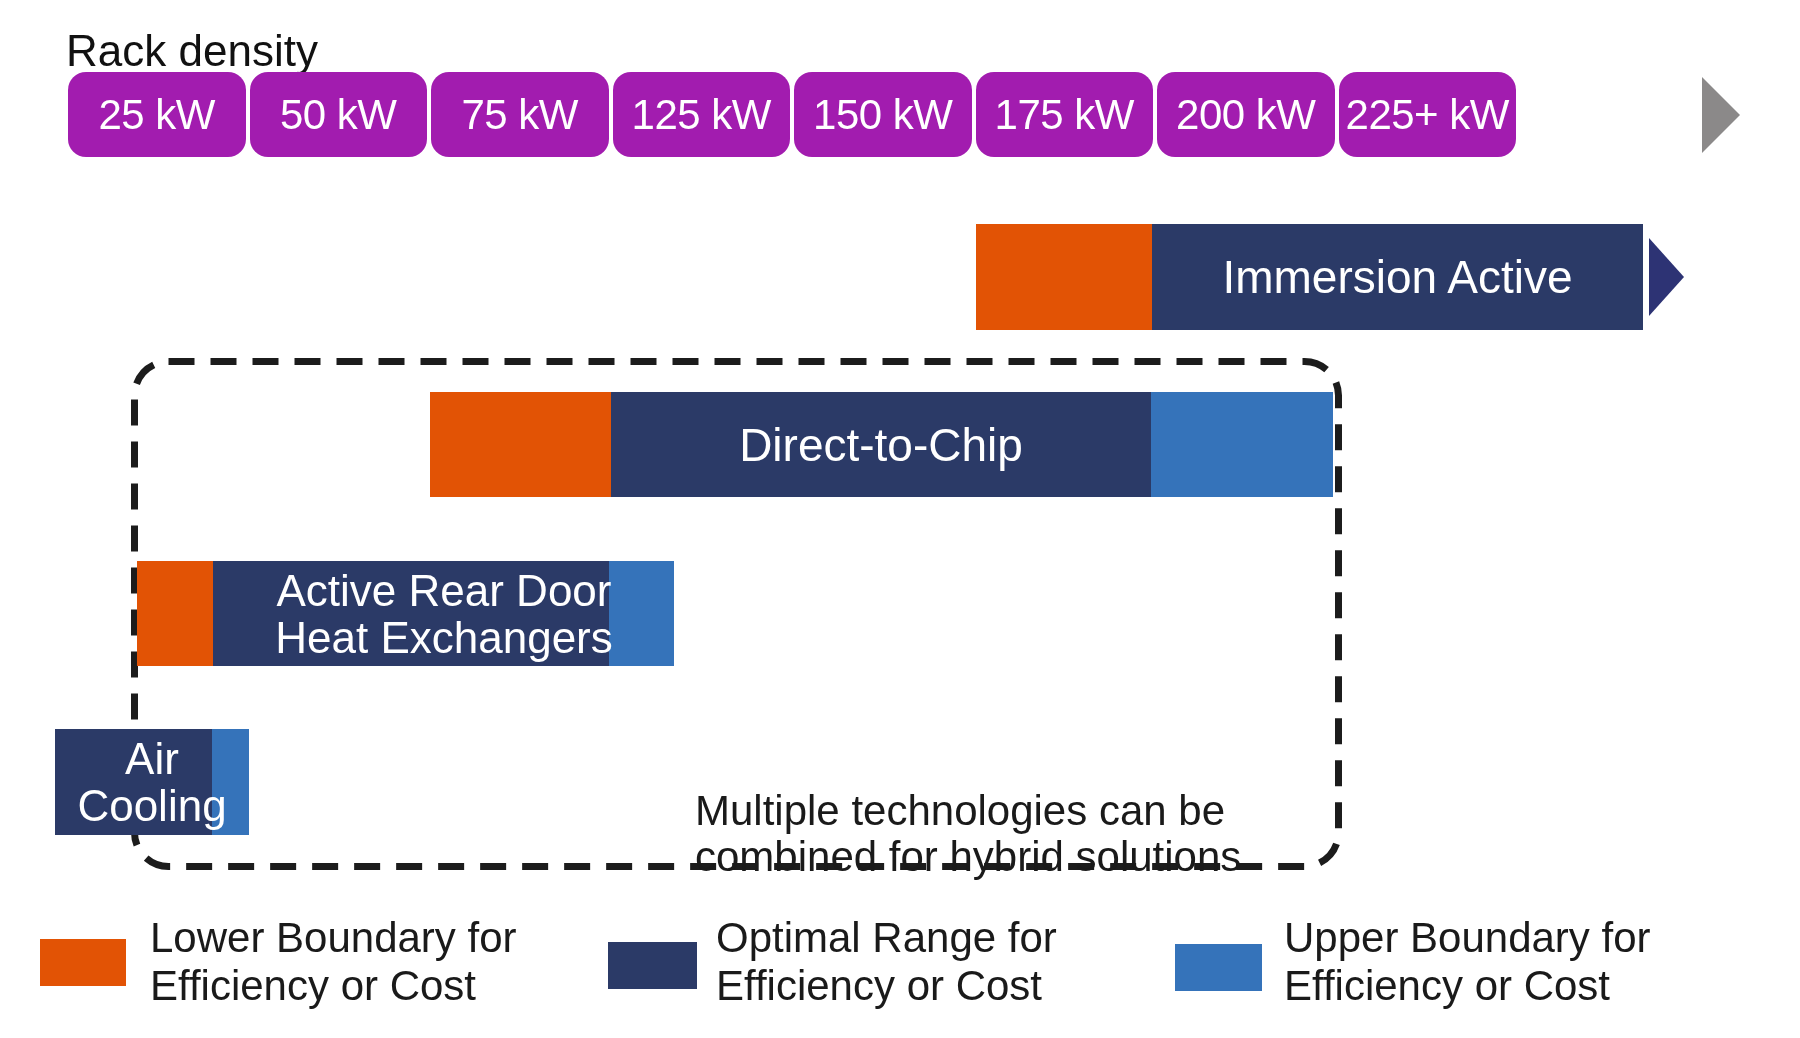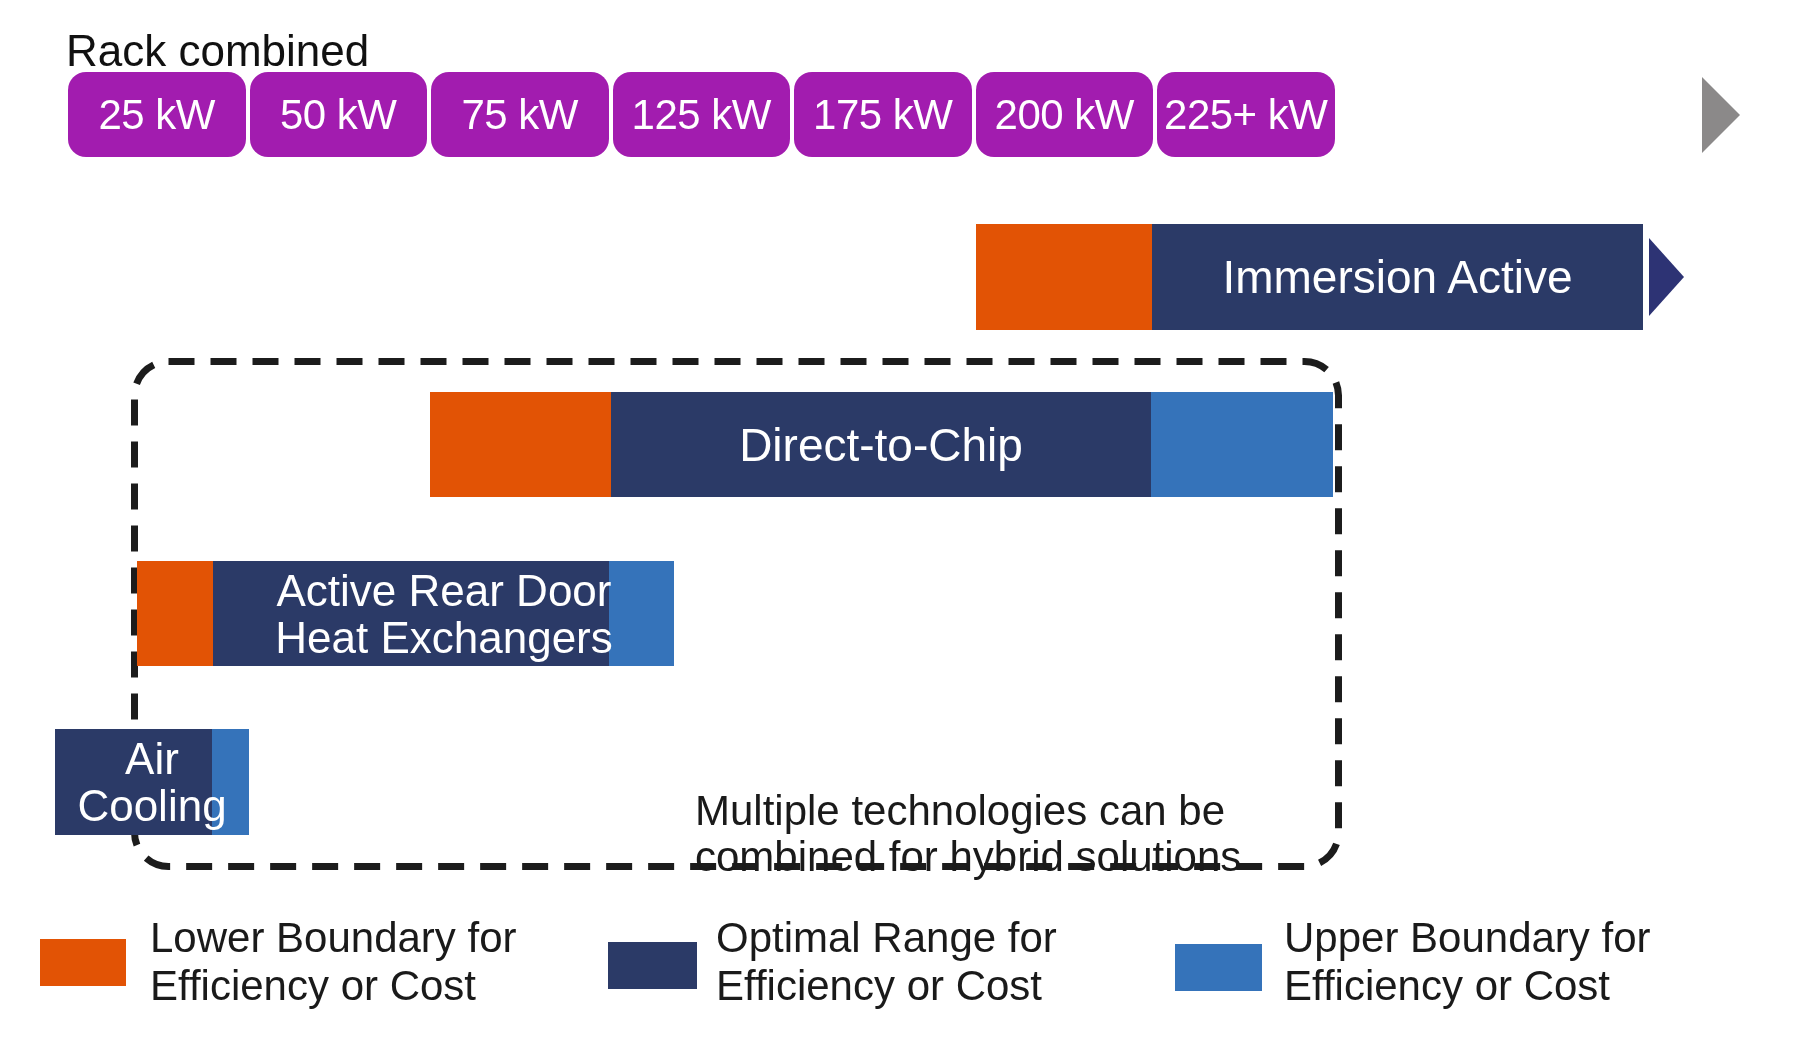--- a/index.html
+++ b/index.html
@@ -75,27 +75,28 @@
   .legend-text{position:absolute;font-size:42px;line-height:48px;color:#1a1a1a;white-space:nowrap;}
   .lt-lower{left:150px;top:914px;}
   .lt-optimal{left:716px;top:914px;}
   .lt-upper{left:1284px;top:914px;}
 </style>
 </head>
 <body>
 
 <div class="canvas">
 
-  <div class="abs rack-label">Rack combined</div>
+  <div class="abs rack-label">Rack density</div>
 
   <div class="abs scale-row">
     <div class="scale-box">25 kW</div>
     <div class="scale-box">50 kW</div>
     <div class="scale-box">75 kW</div>
     <div class="scale-box">125 kW</div>
+    <div class="scale-box">150 kW</div>
     <div class="scale-box">175 kW</div>
     <div class="scale-box">200 kW</div>
     <div class="scale-box">225+ kW</div>
   </div>
   <div class="abs scale-arrow"></div>
 
   <svg class="abs dash-box" width="1211" height="512" viewBox="0 0 1211 512">
     <rect x="3.5" y="3.5" width="1204" height="505" rx="34" ry="34" fill="none" stroke="#1c1c1c" stroke-width="7" stroke-dasharray="26 16"></rect>
   </svg>
 

